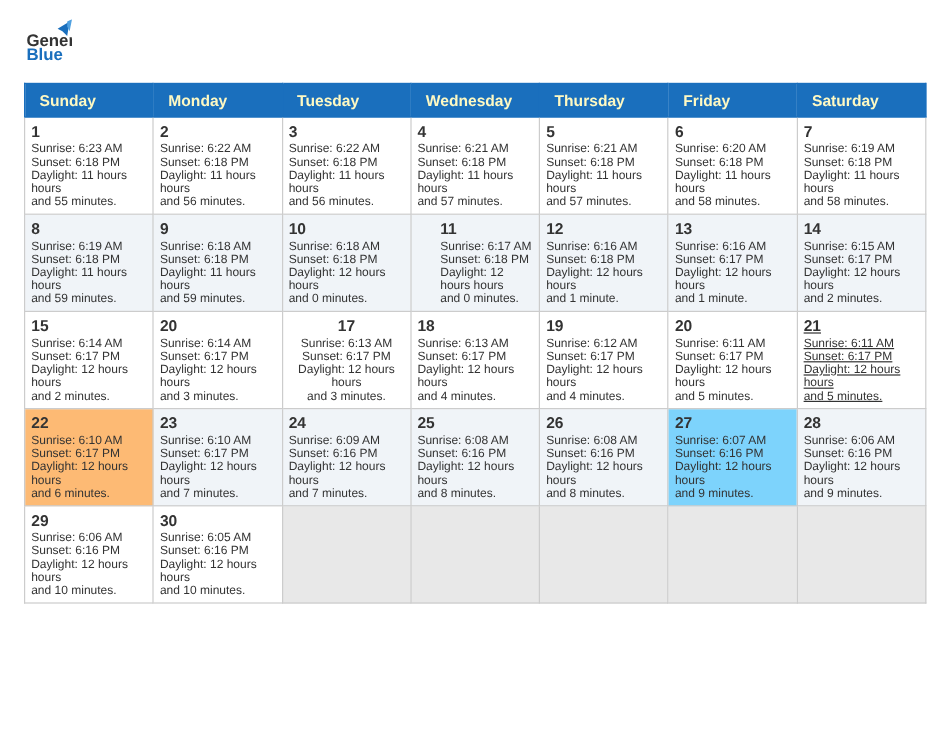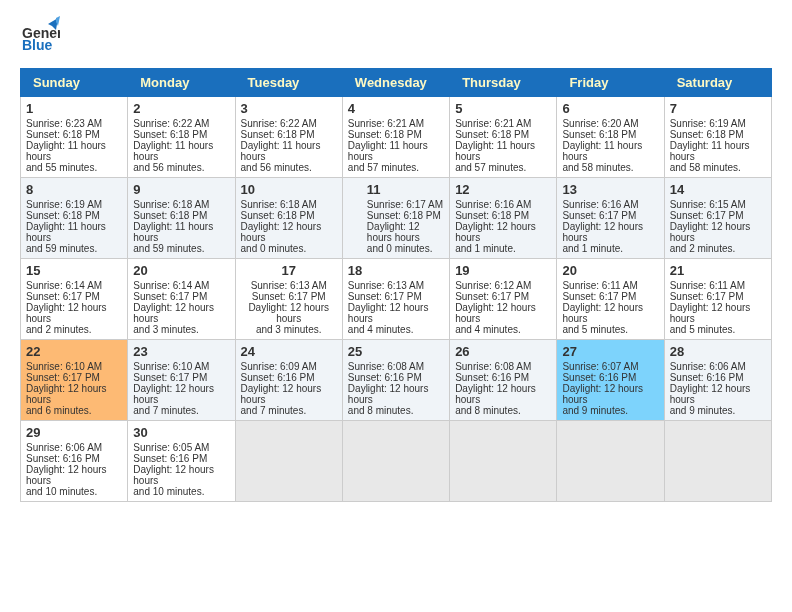--- a/index.html
+++ b/index.html
@@ -245,21 +245,21 @@
         <span>Daylight: 12 hours hours</span><br>
         <span>and 4 minutes.</span>
       </td>
         <td style="background: rgb(255, 255, 255);">
         <span class="day-num">20</span>
         <span>Sunrise: 6:11 AM</span><br>
         <span>Sunset: 6:17 PM</span><br>
         <span>Daylight: 12 hours hours</span><br>
         <span>and 5 minutes.</span>
       </td>
-        <td style="background: rgb(255, 255, 255);">
+        <td style="background: rgb(255, 255, 255); text-decoration: underline;">
         <span class="day-num">21</span>
         <span>Sunrise: 6:11 AM</span><br>
         <span>Sunset: 6:17 PM</span><br>
         <span>Daylight: 12 hours hours</span><br>
         <span>and 5 minutes.</span>
       </td>
       </tr>
       <tr>
         <td style="background: #fdba74;">
         <span class="day-num">22</span>

